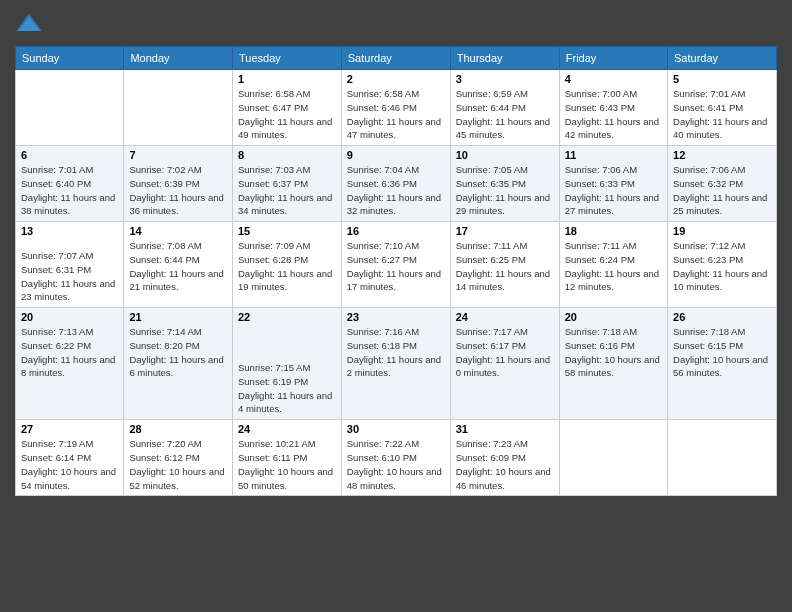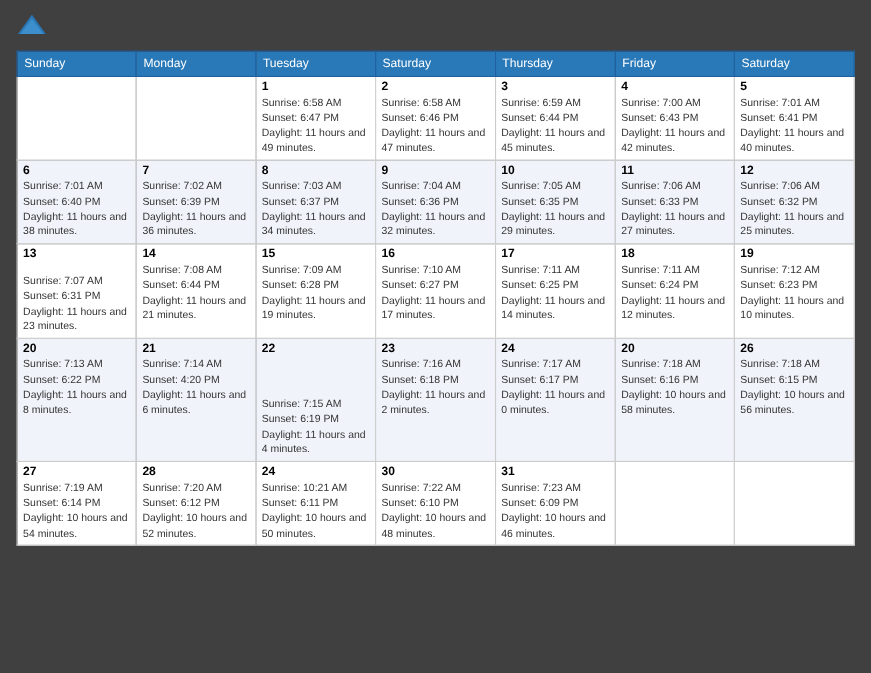--- a/index.html
+++ b/index.html
@@ -257,21 +257,21 @@
         <tr class="row-even">
           <td>
             <span class="day-num">20</span>
             <div class="day-info" style="white-space: pre-line;">Sunrise: 7:13 AM
 Sunset: 6:22 PM
 Daylight: 11 hours and 8 minutes.</div>
           </td>
           <td>
             <span class="day-num">21</span>
             <div class="day-info" style="white-space: pre-line;">Sunrise: 7:14 AM
-Sunset: 4:20 PM
+Sunset: 8:20 PM
 Daylight: 11 hours and 6 minutes.</div>
           </td>
           <td>
             <span class="day-num">22</span>
             <div class="day-info" style="white-space: pre-line; margin-top: 38px;">Sunrise: 7:15 AM
 Sunset: 6:19 PM
 Daylight: 11 hours and 4 minutes.</div>
           </td>
           <td>
             <span class="day-num">23</span>

